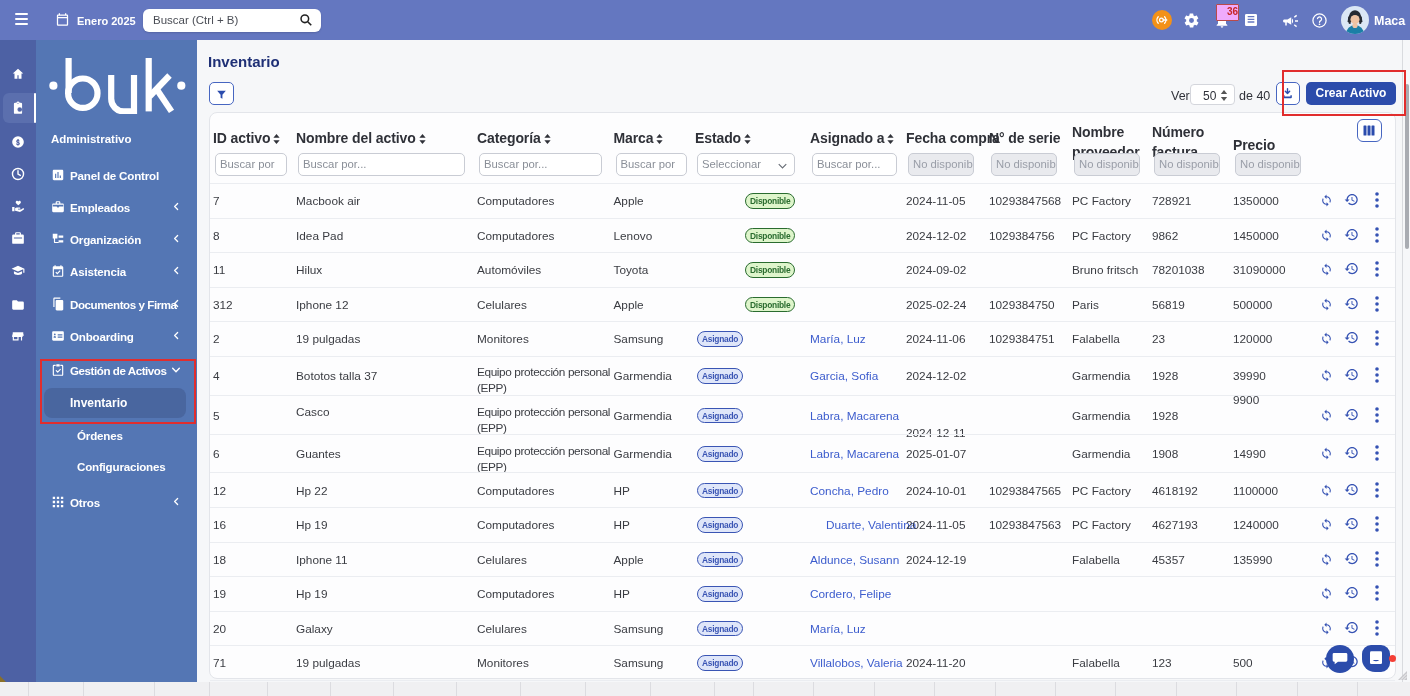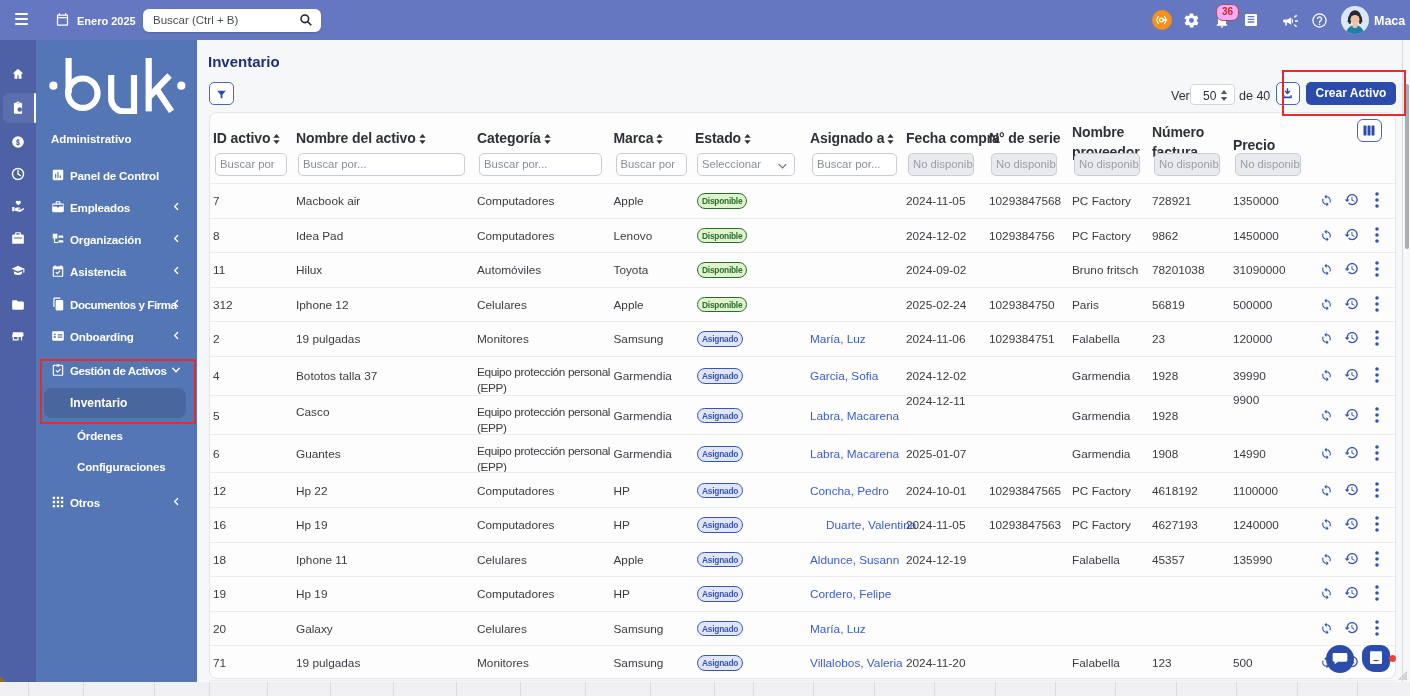--- a/index.html
+++ b/index.html
@@ -44,21 +44,21 @@
 
 
 #card { position:absolute; left:209px; top:112px; width:1187px; height:567px; background:#fdfdfe; border:1px solid #e3e5ea; border-radius:8px; }
 .hd { position:absolute; transform:translateX(-2px); font-size:14px; letter-spacing:-0.1px; font-weight:bold; color:#2f3138; white-space:nowrap; }
 .inp { position:absolute; top:40px; height:23px; background:#fff; border:1px solid #c9ccd4; border-radius:5px; font-size:11.3px; color:#8a8f98; padding:4px 4px; white-space:nowrap; overflow:hidden; }
 .inp.dis { background:#e9eaee; color:#9a9ea8; }
 .row { position:absolute; left:0; width:1185px; border-top:1px solid #ebedf1; }
 .cell { position:absolute; transform:translateX(-2px); font-size:11.8px; color:#3a3c42; white-space:nowrap; }
 .link { color:#3c5ccd; }
 .badge { position:absolute; font-size:8.4px; font-weight:bold; padding:2px 4px 1.5px; border-radius:8px; letter-spacing:-0.25px; }
-.bg-green { background:#def5cb; border:1.5px solid #2a6c2f; color:#2a6c2f; }
+.bg-green { background:#def5cb; border:1.5px solid #2a6c2f; color:#2a6c2f;margin-left:48px; }
 .bg-blue { background:#dfe6f9; border:1.5px solid #3a55b4; color:#3a55b4; }
 
 
 .redrect { position:absolute; border:2.5px solid #e12d2d; z-index:40; }
 #botstrip { position:absolute; left:0; top:682px; width:1410px; height:14px; background:#f0f0f2; z-index:25; }
 #botstrip i { position:absolute; top:0; width:1px; height:14px; background:#dcdce0; }
 .fab { position:absolute; z-index:50; background:#2c4cab; }
 </style>
 </head>
 <body>
@@ -87,21 +87,21 @@
         <path d="M16.5 6.5a8 8 0 0 1 0 11"></path>
         <path d="M14.2 12h6"></path>
       </svg>
   </div>
   <svg class="ticon" style="left:1183px" width="17" height="17" viewBox="0 0 24 24" fill="#fff">
       <path d="M19.4 13c0-.3.1-.6.1-1s0-.7-.1-1l2.1-1.7c.2-.2.2-.4.1-.6l-2-3.5c-.1-.2-.4-.3-.6-.2l-2.5 1a7.3 7.3 0 0 0-1.7-1L14.4 2.4c0-.2-.2-.4-.5-.4h-4c-.2 0-.4.2-.5.4L9 5a7.3 7.3 0 0 0-1.7 1l-2.5-1c-.2-.1-.5 0-.6.2l-2 3.5c-.1.2-.1.4.1.6L4.6 11c0 .3-.1.6-.1 1s0 .7.1 1l-2.1 1.7c-.2.2-.2.4-.1.6l2 3.5c.1.2.4.3.6.2l2.5-1c.5.4 1.1.7 1.7 1l.4 2.6c0 .2.2.4.5.4h4c.2 0 .4-.2.5-.4l.4-2.6c.6-.2 1.2-.6 1.7-1l2.5 1c.2.1.5 0 .6-.2l2-3.5c.1-.2.1-.4-.1-.6L19.4 13zM12 15.5a3.5 3.5 0 1 1 0-7 3.5 3.5 0 0 1 0 7z"></path>
     </svg>
   <svg class="ticon" style="left:1214px;top:13px" width="16" height="16" viewBox="0 0 24 24" fill="#fff">
       <path d="M12 22a2 2 0 0 0 2-2h-4a2 2 0 0 0 2 2zm6-6v-5a6 6 0 0 0-4.5-5.8V4.5a1.5 1.5 0 0 0-3 0v.7A6 6 0 0 0 6 11v5l-2 2v1h16v-1l-2-2z"></path>
     </svg>
-  <div style="position:absolute;left:1216px;top:4px;width:23px;height:17px;background:#f0abfc;border:1.5px solid #b94a4a;border-radius:7px;color:#c62828;font-size:10px;font-weight:bold;text-align:center;line-height:14.5px">36</div>
+  <div style="position:absolute;left:1216px;top:4px;width:23px;height:17px;background:#f0abfc;border:1.5px solid #b94a4a;border-radius:1px;color:#c62828;font-size:10px;font-weight:bold;text-align:right;line-height:14.5px">36</div>
   <svg class="ticon" style="left:1243px" width="16" height="16" viewBox="0 0 24 24" fill="#fff">
       <path d="M19 3H5a2 2 0 0 0-2 2v14a2 2 0 0 0 2 2h14a2 2 0 0 0 2-2V5a2 2 0 0 0-2-2zm-2 13H7v-2h10v2zm0-4H7v-2h10v2zm0-4H7V6h10v2z"></path>
     </svg>
   <svg class="ticon" style="left:1281px" width="19" height="18" viewBox="0 0 24 24" fill="#fff">
       <path d="M18 13h4v-2h-4v2zm-1.6 4.8c.96.74 2.21 1.71 3.2 2.4.4-.53.8-1.07 1.2-1.6-.99-.69-2.24-1.66-3.2-2.4-.4.54-.8 1.07-1.2 1.6zM20.8 5.4c-.4-.53-.8-1.07-1.2-1.6-.99.69-2.24 1.66-3.2 2.4.4.53.8 1.07 1.2 1.6.96-.74 2.21-1.71 3.2-2.4zM4 10c-1.1 0-2 .9-2 2s.9 2 2 2h1v4h2v-4h1l5 3V7l-5 3H4zm11.5 2c0-1.33-.58-2.53-1.5-3.35v6.69c.92-.81 1.5-2.02 1.5-3.34z"></path>
     </svg>
   <svg class="ticon" style="left:1311px" width="17" height="17" viewBox="0 0 24 24" fill="none" stroke="#fff" stroke-width="1.8">
       <circle cx="12" cy="12" r="9.3"></circle>
       <path d="M9.2 9.2a2.9 2.9 0 1 1 4.1 3.3c-.9.5-1.3 1-1.3 2" stroke-linecap="round"></path>
       <circle cx="12" cy="17.3" r="1.2" fill="#fff" stroke="none"></circle>
@@ -449,21 +449,21 @@
         <circle cx="2" cy="8" r="1.8"></circle>
         <circle cx="2" cy="14" r="1.8"></circle>
       </svg></span>
 <div class="row" style="top:282px;height:39px"></div>
 <span class="cell" style="left:5px;top:295.5px">5</span>
 <span class="cell" style="left:88px;top:292px">Casco</span>
 <span class="cell" style="left:269px;top:290.5px;letter-spacing:-0.38px;line-height:1.38">Equipo protección personal<br>(EPP)</span>
 <span class="cell" style="left:405.5px;top:295.5px">Garmendia</span>
 <span class="badge bg-blue" style="left:487px;top:294.5px">Asignado</span>
 <span class="cell link" style="left:602px;top:295.5px">Labra, Macarena</span>
-<span class="cell" style="left:698px;top:281px">2024-12-11</span>
+<span class="cell" style="left:698px;top:313px">2024-12-11</span>
 <span class="cell" style="left:864px;top:295.5px">Garmendia</span>
 <span class="cell" style="left:944px;top:295.5px">1928</span>
 <span class="cell" style="left:1025px;top:280px">9900</span>
 <span class="abs" style="left:1110px;top:294.5px"><svg width="13" height="13" viewBox="0 0 24 24" fill="#3552b3">
         <path d="M12 4V1L8 5l4 4V6c3.31 0 6 2.69 6 6 0 1.01-.25 1.97-.7 2.8l1.46 1.46A7.93 7.93 0 0 0 20 12c0-4.42-3.58-8-8-8zm0 14c-3.31 0-6-2.69-6-6 0-1.01.25-1.97.7-2.8L5.24 7.74A7.93 7.93 0 0 0 4 12c0 4.42 3.58 8 8 8v3l4-4-4-4v3z"></path>
       </svg></span>
 <span class="abs" style="left:1134px;top:293.5px"><svg width="15" height="15" viewBox="0 0 24 24" fill="#3552b3">
         <path d="M13 3c-4.97 0-9 4.03-9 9H1l3.89 3.89.07.14L9 12H6c0-3.87 3.13-7 7-7s7 3.13 7 7-3.13 7-7 7c-1.93 0-3.68-.79-4.94-2.06l-1.42 1.42C8.27 19.99 10.51 21 13 21c4.97 0 9-4.03 9-9s-4.03-9-9-9zm-1 5v5l4.28 2.54.72-1.21-3.5-2.08V8H12z"></path>
       </svg></span>
 <span class="abs" style="left:1165px;top:293.5px"><svg width="4" height="16" viewBox="0 0 4 16" fill="#3552b3">

